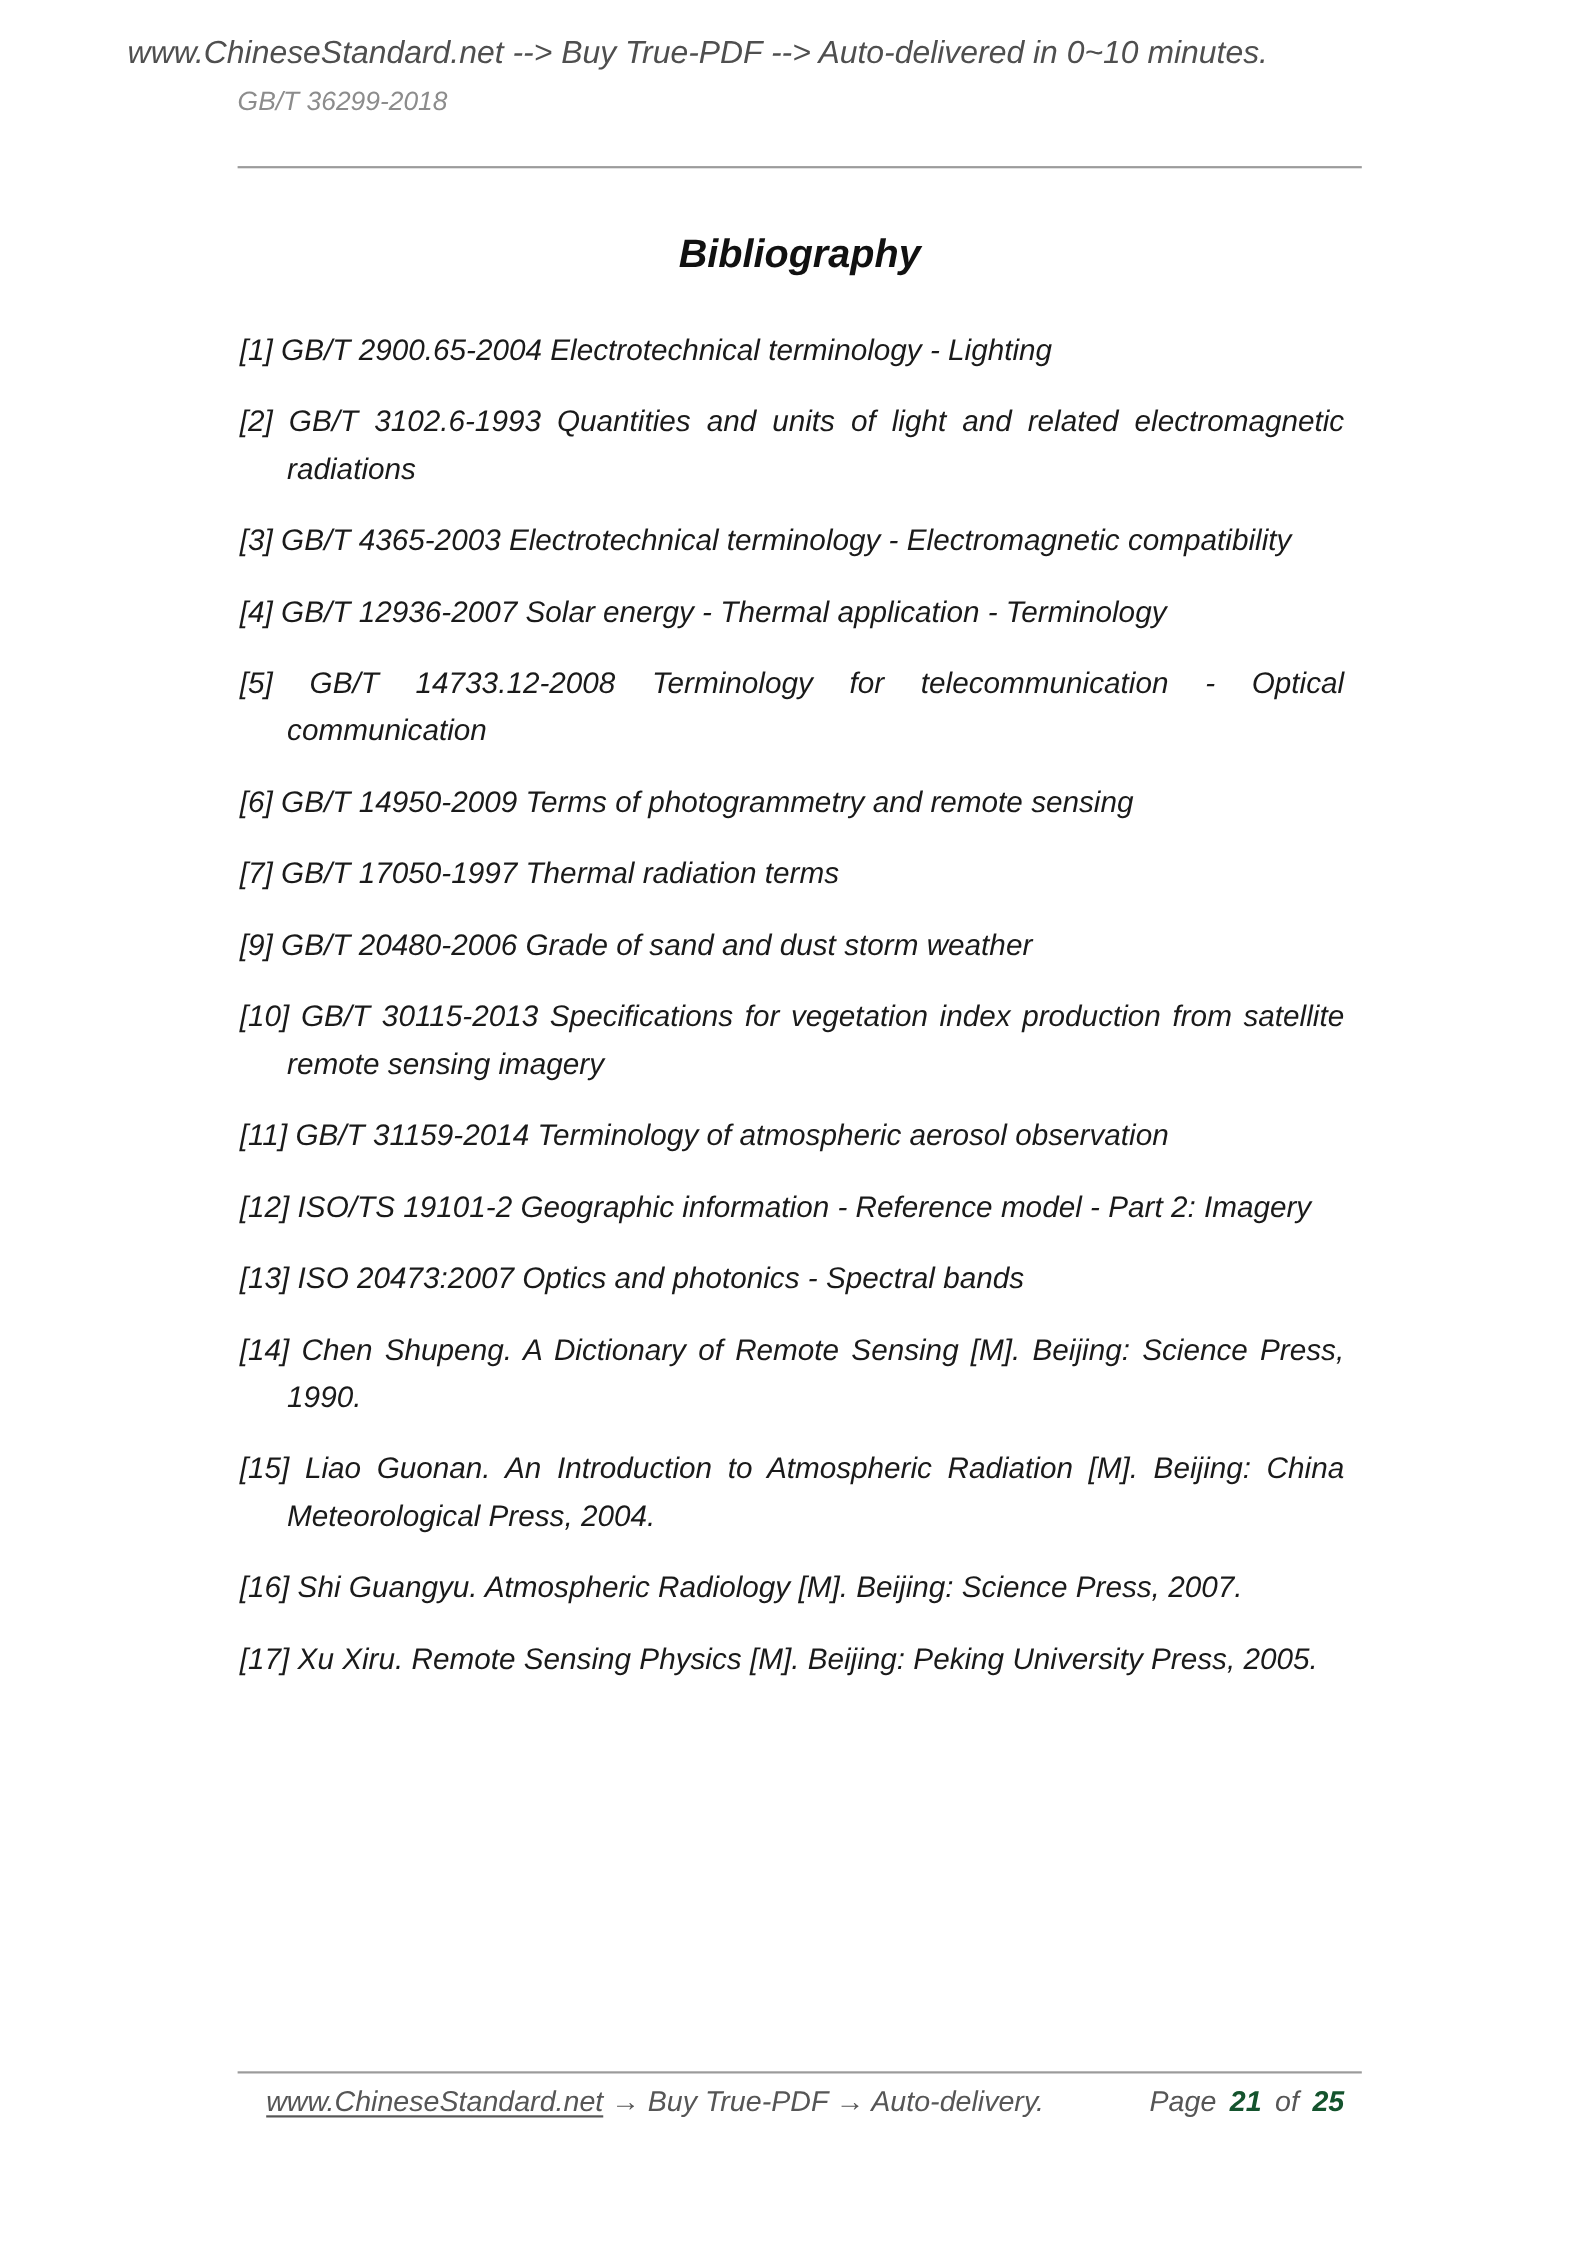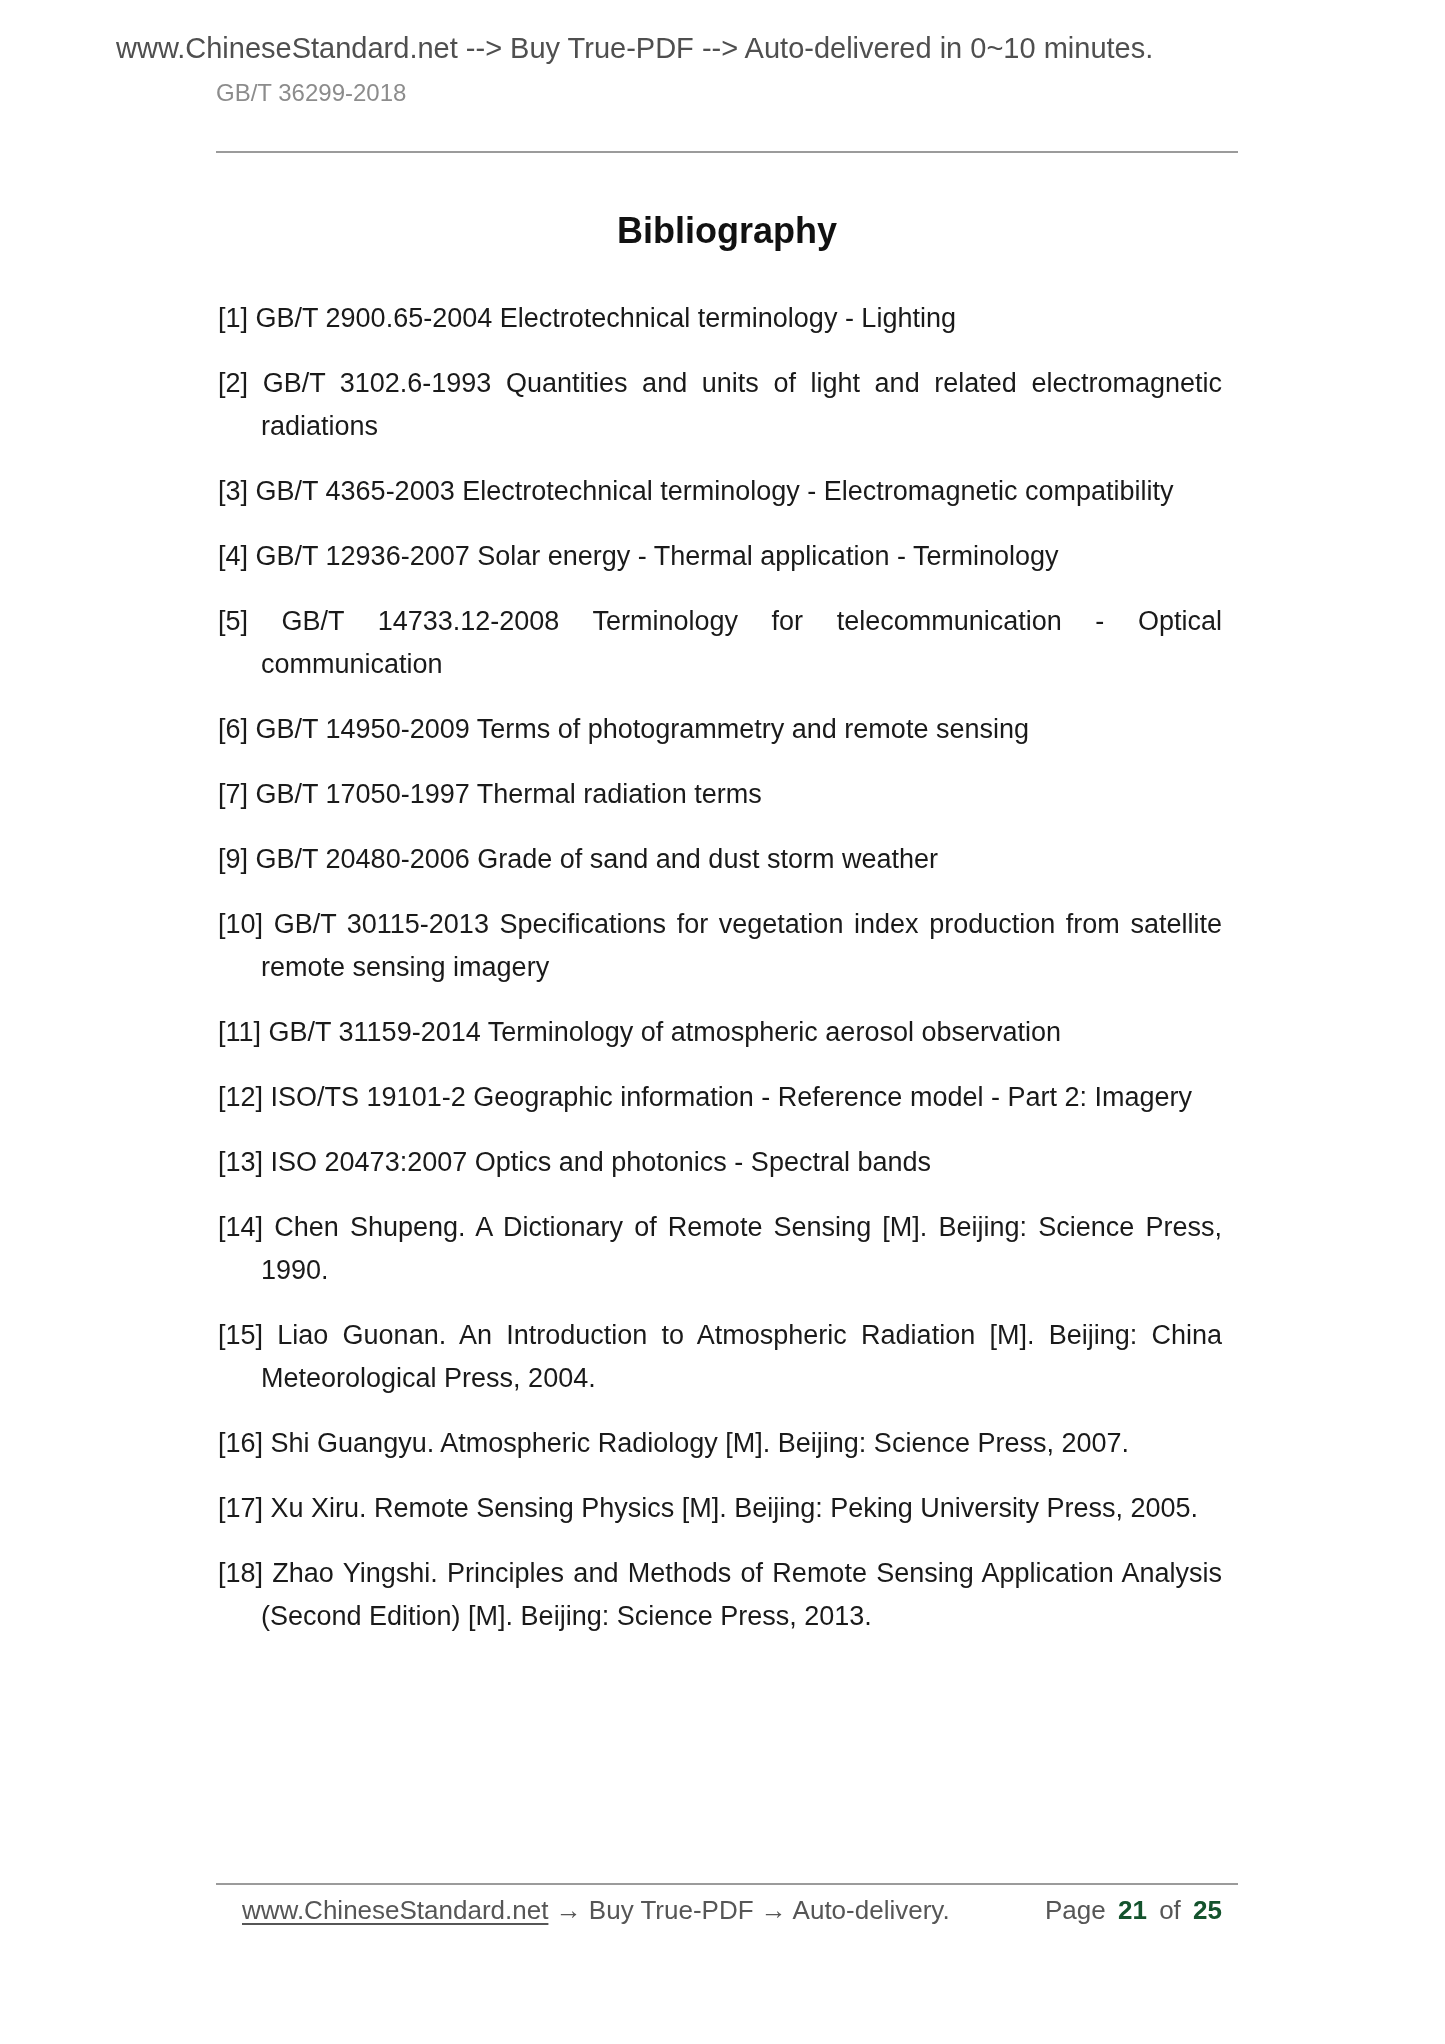--- a/index.html
+++ b/index.html
@@ -3,20 +3,21 @@
 <meta charset="utf-8">
 <style>
   html, body { margin: 0; padding: 0; background: #ffffff; }
   .page {
     position: relative;
     width: 1445px;
     height: 2044px;
     background: #ffffff;
     font-family: "Liberation Sans", sans-serif;
     overflow: hidden;
+    font-style: italic;
   }
   .banner {
     position: absolute;
     left: 116px;
     top: 32px;
     font-size: 29px;
     color: #4f4f4f;
     white-space: nowrap;
   }
   .doc-code {
@@ -108,21 +109,20 @@
       <p class="entry"><span>[7]</span> <span>GB/T 17050-1997 Thermal radiation terms</span></p>
       <p class="entry"><span>[9]</span> <span>GB/T 20480-2006 Grade of sand and dust storm weather</span></p>
       <p class="entry"><span>[10]</span> <span>GB/T 30115-2013 Specifications for vegetation index production from satellite remote sensing imagery</span></p>
       <p class="entry"><span>[11]</span> <span>GB/T 31159-2014 Terminology of atmospheric aerosol observation</span></p>
       <p class="entry"><span>[12]</span> <span>ISO/TS 19101-2 Geographic information - Reference model - Part 2: Imagery</span></p>
       <p class="entry"><span>[13]</span> <span>ISO 20473:2007 Optics and photonics - Spectral bands</span></p>
       <p class="entry"><span>[14]</span> <span>Chen Shupeng. A Dictionary of Remote Sensing [M]. Beijing: Science Press, 1990.</span></p>
       <p class="entry"><span>[15]</span> <span>Liao Guonan. An Introduction to Atmospheric Radiation [M]. Beijing: China Meteorological Press, 2004.</span></p>
       <p class="entry"><span>[16]</span> <span>Shi Guangyu. Atmospheric Radiology [M]. Beijing: Science Press, 2007.</span></p>
       <p class="entry"><span>[17]</span> <span>Xu Xiru. Remote Sensing Physics [M]. Beijing: Peking University Press, 2005.</span></p>
-      <p class="entry"><span>[18]</span> <span>Zhao Yingshi. Principles and Methods of Remote Sensing Application Analysis (Second Edition) [M]. Beijing: Science Press, 2013.</span></p>
     </div>
 
   <div class="rule rule-bottom"></div>
 
   <div class="footer">
     <div class="footer-left"><a class="footer-link">www.ChineseStandard.net</a><span> → Buy True-PDF → Auto-delivery.</span></div>
     <div class="footer-right">
       <span>Page</span>
       <b>21</b>
       <span>of</span>

